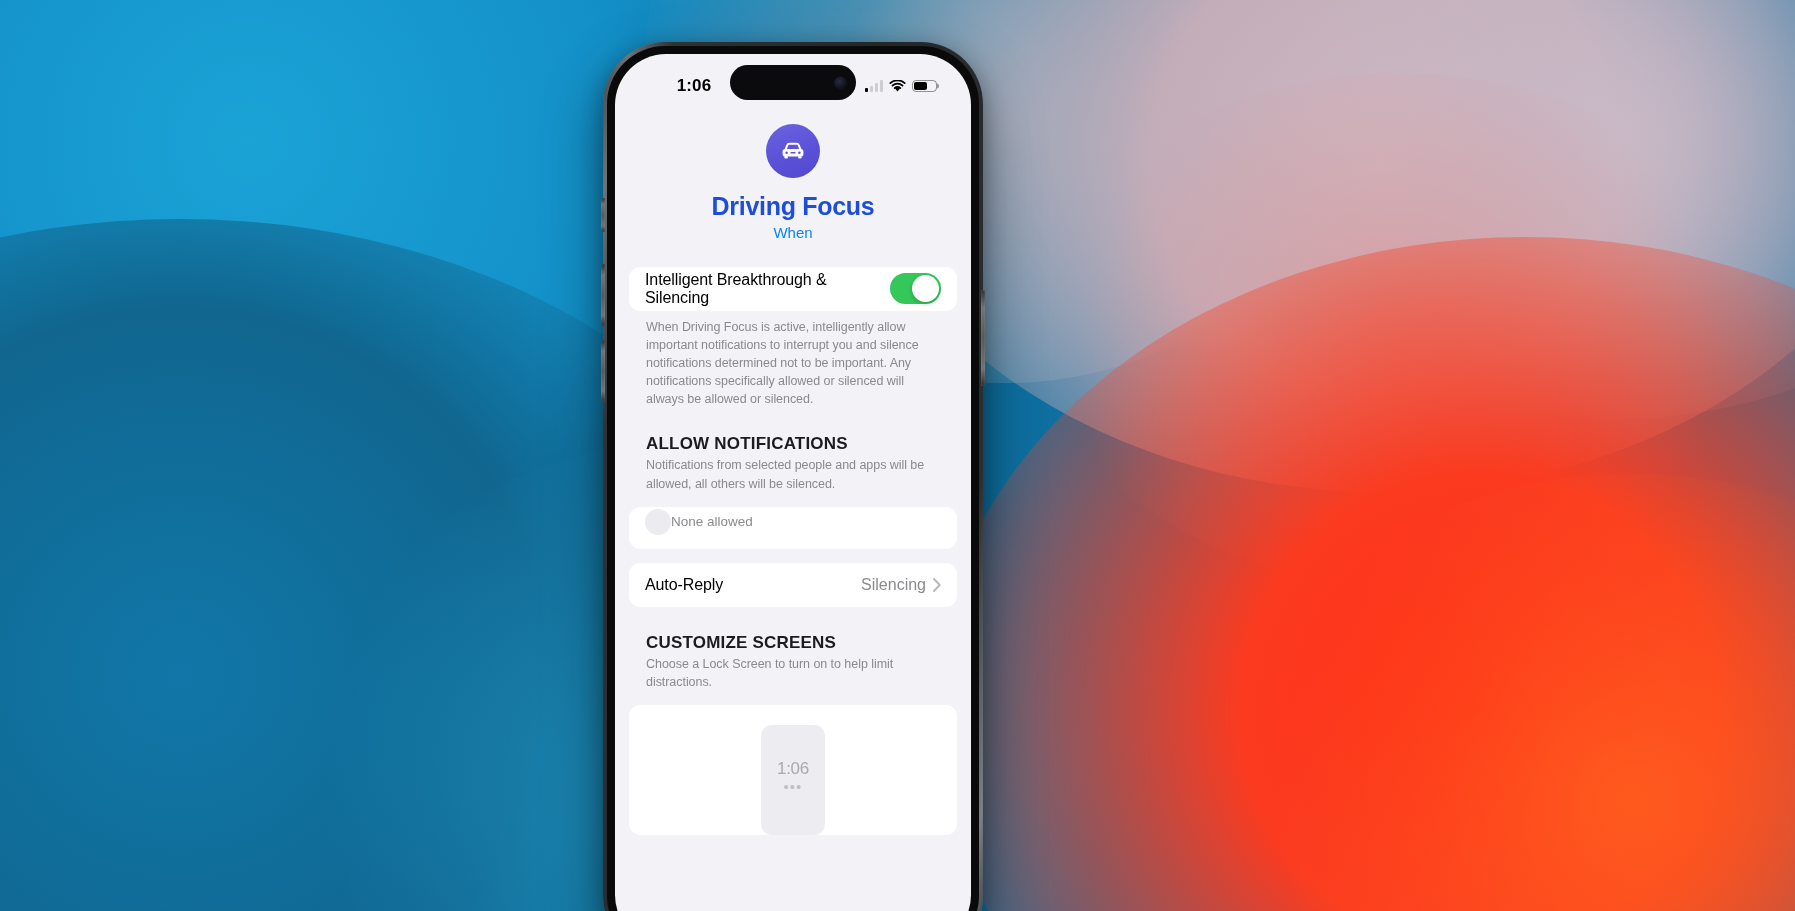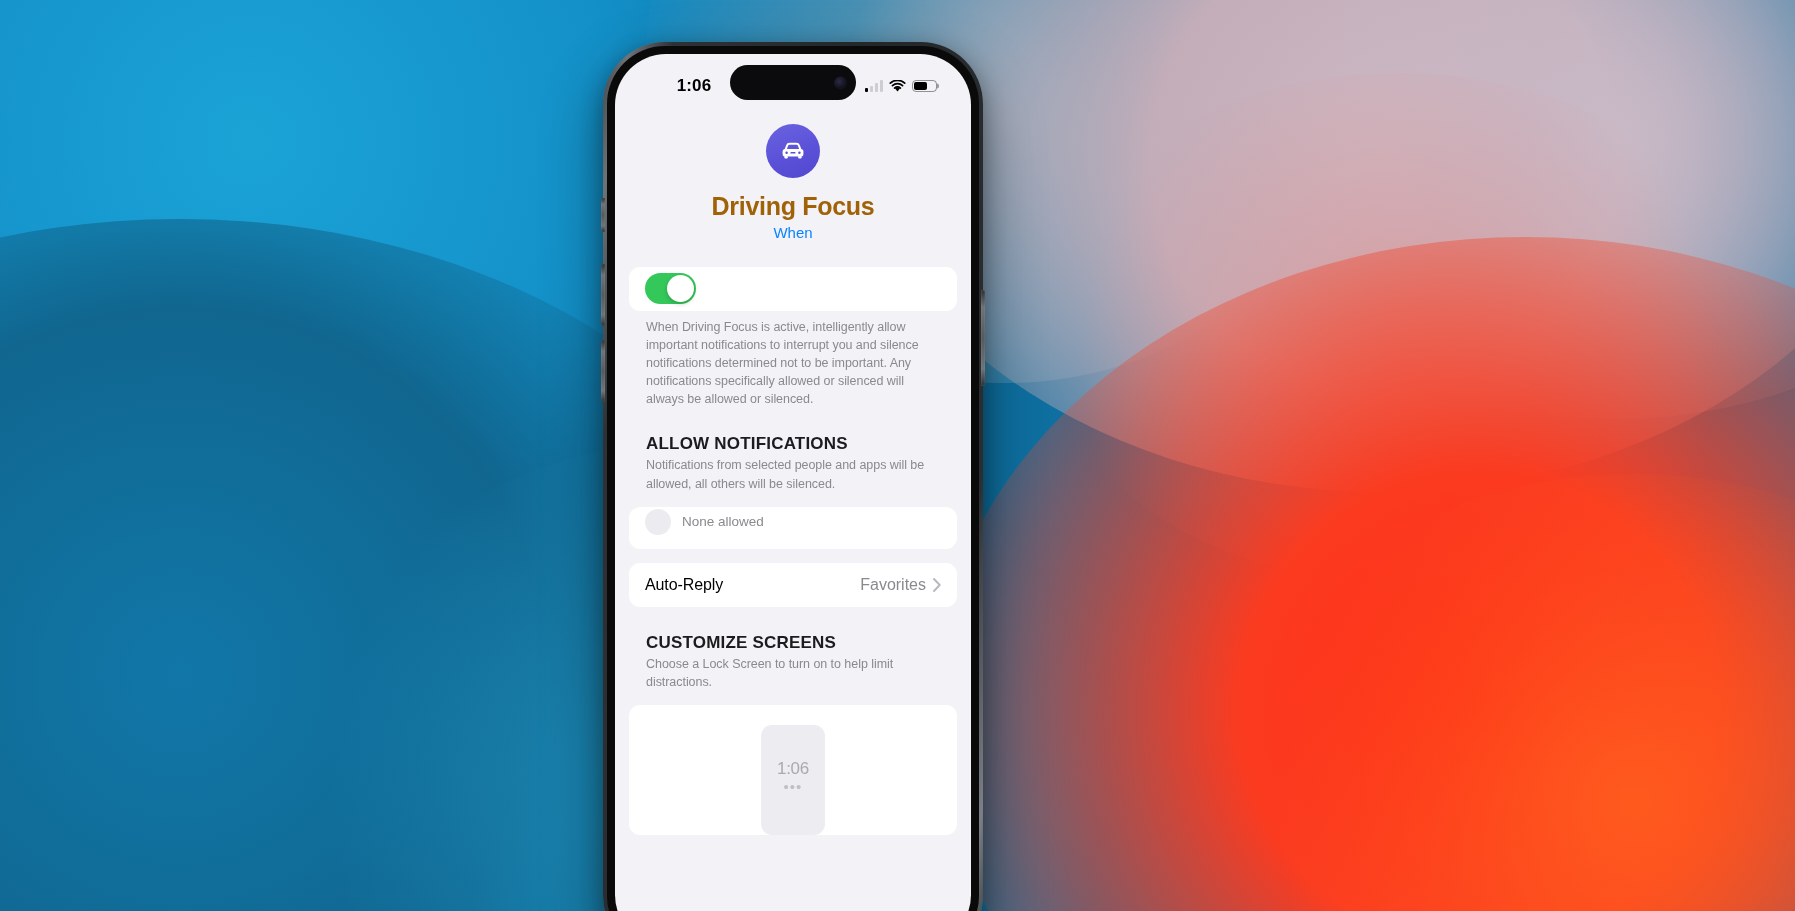--- a/index.html
+++ b/index.html
@@ -236,21 +236,21 @@
     margin: 0 auto 14px;
     border-radius: 50%;
     background: linear-gradient(160deg,#6a63e0 0%,#5b51d8 55%,#5048cf 100%);
     display: flex;
     align-items: center;
     justify-content: center;
   }
   #focus-title {
     font-size: 25px;
     font-weight: 700;
-    color: #a16207;
+    color: #1d4ed8;
     letter-spacing: -0.3px;
     line-height: 1.15;
   }
   #focus-edit {
     margin-top: 3px;
     font-size: 15px;
     color: #0a84ff;
     cursor: pointer;
   }
 
@@ -311,21 +311,20 @@
     letter-spacing: 0.2px;
     padding: 0 17px 1px;
   }
   .gap-lg { height: 26px; }
   .gap-md { height: 14px; }
 
   
   #people-sub {
     display: flex;
     align-items: center;
-    gap: 11px;
     padding: 2px 16px 14px;
   }
   #people-avatar {
     width: 26px; height: 26px;
     border-radius: 50%;
     background: #ececf0;
     flex: none;
   }
   #people-none {
     font-size: 13.5px;
@@ -430,20 +429,21 @@
                 <circle cx="22.4" cy="17.8" r="1.25" fill="#5b51d8"></circle>
                 <rect x="13.4" y="16.9" width="5.2" height="1.7" rx="0.85" fill="#5b51d8"></rect>
               </svg>
             </div>
             <div id="focus-title">Driving Focus</div>
             <div id="focus-edit">When</div>
           </div>
 
           <div class="card">
             <div class="row">
+              <span class="row-label">Intelligent Breakthrough &amp; Silencing</span>
               <div id="toggle-ibs">
                 <div class="knob"></div>
               </div>
             </div>
           </div>
           <div class="footnote">When Driving Focus is active, intelligently allow important notifications to interrupt you and silence notifications determined not to be important. Any notifications specifically allowed or silenced will always be allowed or silenced.</div>
 
           <div class="gap-lg"></div>
 
           <div class="section-header">ALLOW NOTIFICATIONS</div>
@@ -456,21 +456,21 @@
               <div id="people-avatar"></div>
               <span id="people-none">None allowed</span>
             </div>
           </div>
 
           <div class="gap-md"></div>
 
           <div class="card">
             <div class="row">
               <span class="row-label">Auto-Reply</span>
-              <span class="row-value">Favorites</span>
+              <span class="row-value">Silencing</span>
               <svg class="chevron" viewBox="0 0 8 14">
                 <path d="M1 1 L6.7 7 L1 13" stroke="#b8b8bd" stroke-width="1.9" fill="none" stroke-linecap="round" stroke-linejoin="round"></path>
               </svg>
             </div>
           </div>
 
           <div class="gap-lg"></div>
 
           <div class="section-header">CUSTOMIZE SCREENS</div>
           <div class="footnote" style="padding-top:1px">Choose a Lock Screen to turn on to help limit distractions.</div>

